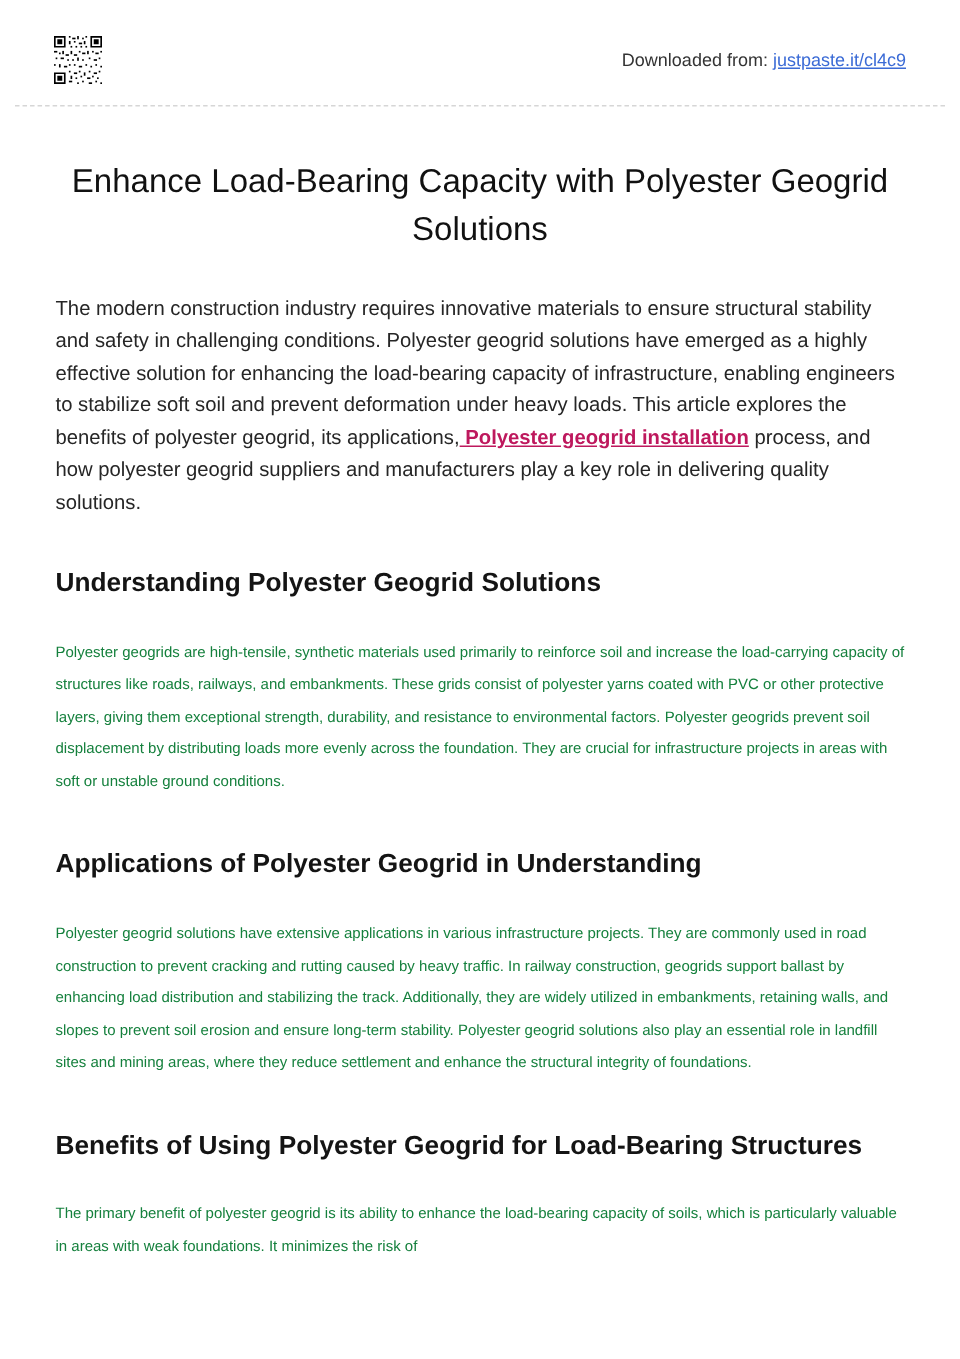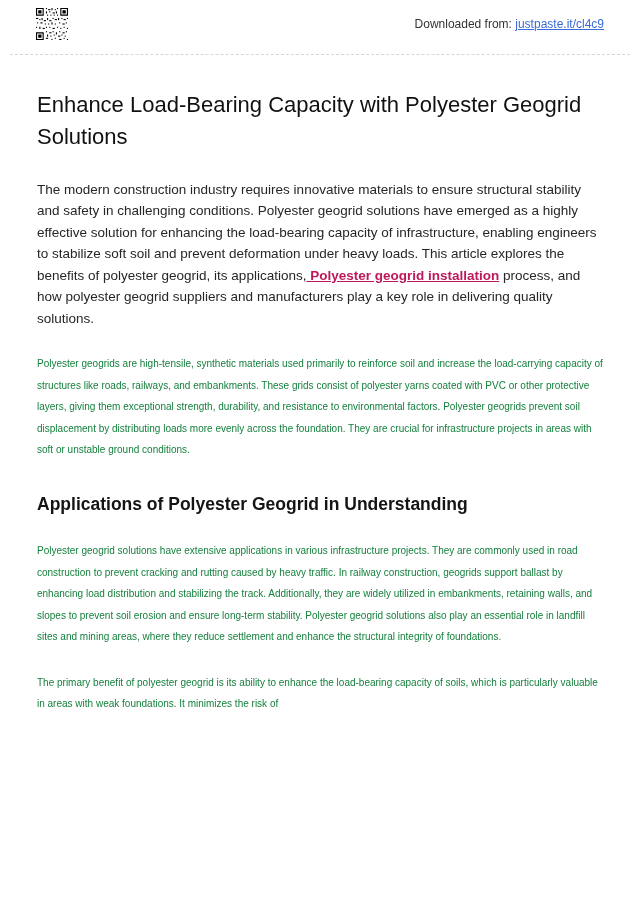--- a/index.html
+++ b/index.html
@@ -12,21 +12,21 @@
     color: #222222;
     overflow: hidden;
   }
   .page { width: 640px; height: 906px; background: #ffffff; }
 
   
   .header {
     display: flex;
     align-items: center;
     justify-content: space-between;
-    padding: 8px 36px 14px 36px;
+    padding: 24px 36px 14px 36px;
   }
   .qr { width: 32px; height: 32px; display: block; }
   .downloaded {
     font-size: 12px;
     color: #333333;
   }
   .downloaded a, .link {
     color: #3b6bd6;
     text-decoration: underline;
     cursor: pointer;
@@ -34,21 +34,21 @@
   .divider {
     border: none;
     border-top: 1px dashed #d6d6d6;
     margin: 0 10px;
   }
 
   
   .article { padding: 0 37px; }
   .title {
     margin-top: 34px;
-    text-align: left;
+    text-align: center;
     font-size: 22px;
     font-weight: 400;
     color: #111111;
     line-height: 1.45;
   }
   .para {
     margin-top: 26px;
     font-size: 13.5px;
     line-height: 21.5px;
     color: #262626;
@@ -160,22 +160,24 @@
   <hr class="divider">
 
   <div class="article">
 
     <h1 class="title">Enhance Load-Bearing Capacity with Polyester Geogrid Solutions</h1>
 
     <p class="para">
       <span>The modern construction industry requires innovative materials to ensure structural stability and safety in challenging conditions. Polyester geogrid solutions have emerged as a highly effective solution for enhancing the load-bearing capacity of infrastructure, enabling engineers to stabilize soft soil and prevent deformation under heavy loads. This article explores the benefits of polyester geogrid, its applications,</span><a class="inline-link"> Polyester geogrid  installation</a><span> process, and how polyester geogrid suppliers and manufacturers play a key role in delivering quality solutions.</span>
     </p>
 
+    <h2 class="section-heading">Understanding Polyester Geogrid Solutions</h2>
     <p class="section-body">Polyester geogrids are high-tensile, synthetic materials used primarily to reinforce soil and increase the load-carrying capacity of structures like roads, railways, and embankments. These grids consist of polyester yarns coated with PVC or other protective layers, giving them exceptional strength, durability, and resistance to environmental factors. Polyester geogrids prevent soil displacement by distributing loads more evenly across the foundation. They are crucial for infrastructure projects in areas with soft or unstable ground conditions.</p>
 
     <h2 class="section-heading">Applications of Polyester Geogrid in Understanding</h2>
     <p class="section-body">Polyester geogrid solutions have extensive applications in various infrastructure projects. They are commonly used in road construction to prevent cracking and rutting caused by heavy traffic. In railway construction, geogrids support ballast by enhancing load distribution and stabilizing the track. Additionally, they are widely utilized in embankments, retaining walls, and slopes to prevent soil erosion and ensure long-term stability. Polyester geogrid solutions also play an essential role in landfill sites and mining areas, where they reduce settlement and enhance the structural integrity of foundations.</p>
 
+    <h2 class="section-heading">Benefits of Using Polyester Geogrid for Load-Bearing Structures</h2>
     <p class="section-body">The primary benefit of polyester geogrid is its ability to enhance the load-bearing capacity of soils, which is particularly valuable in areas with weak foundations. It minimizes the risk of</p>
 
   </div>
 
 </div>
 
 </body></html>

